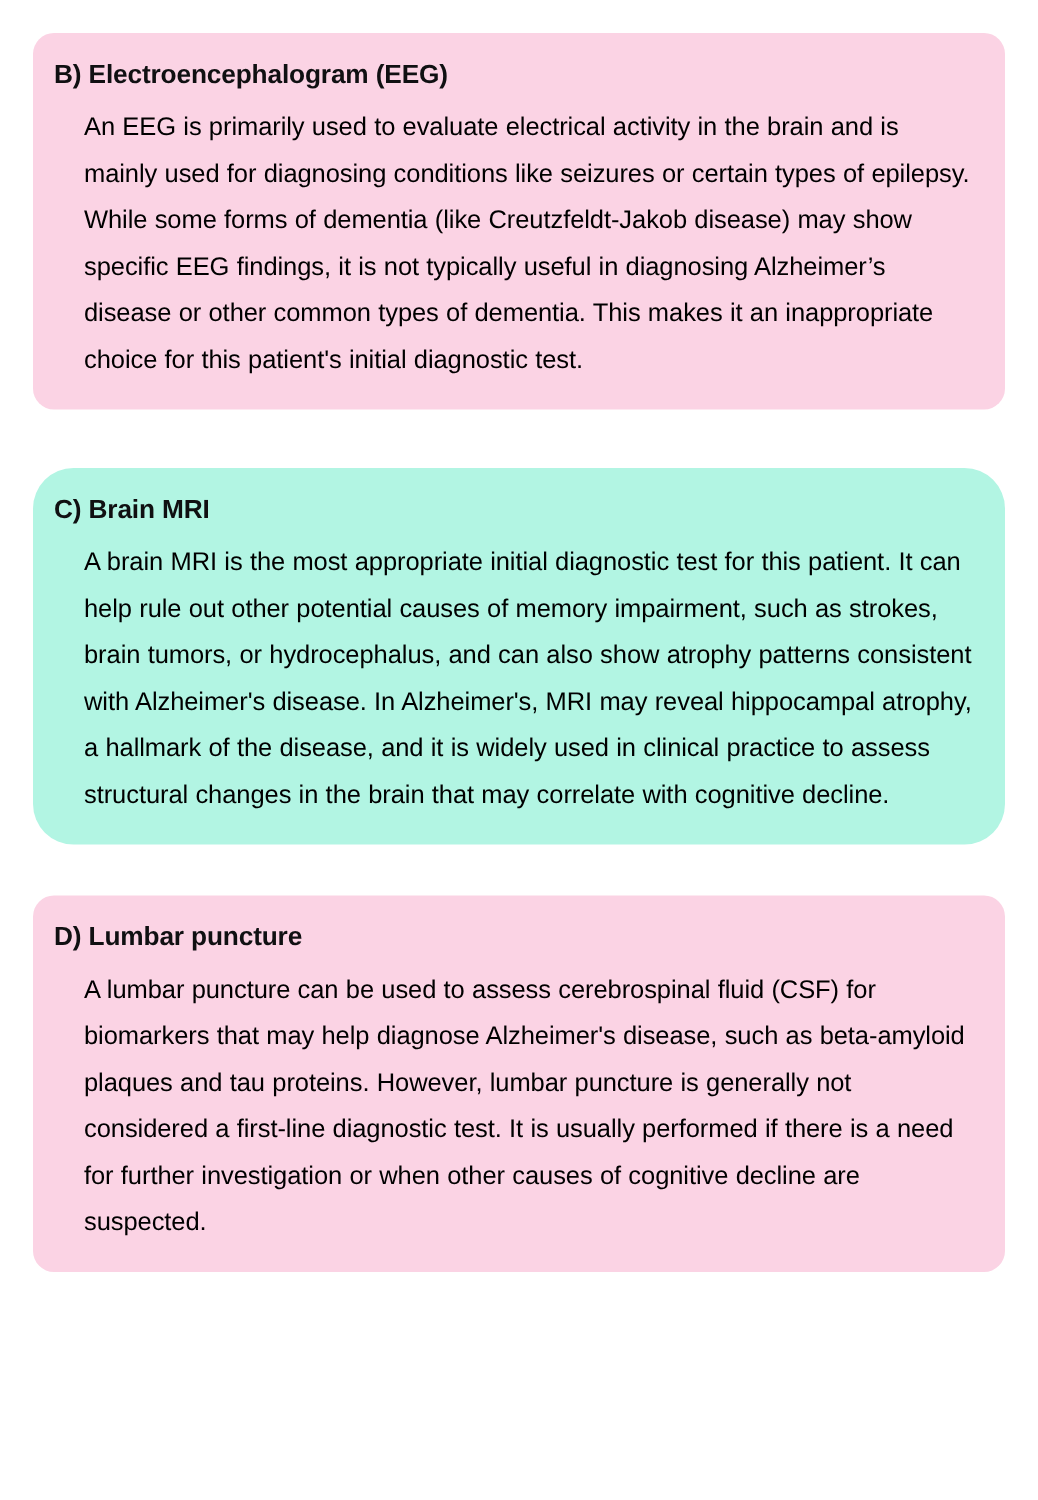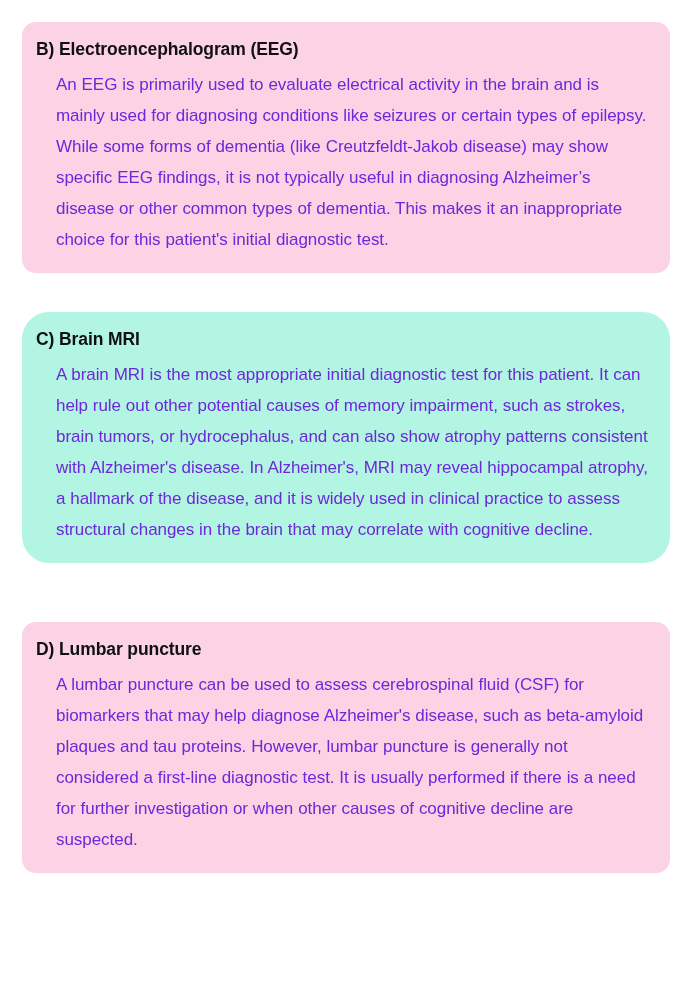--- a/index.html
+++ b/index.html
@@ -35,36 +35,36 @@
     font-weight: bold;
     line-height: 27px;
     color: #101012;
     letter-spacing: -0.1px;
     padding-left: 0px;
   }
   .card-body {
     margin: 0;
     font-size: 17px;
     line-height: 31px;
-    color: #6d28d9;
+    color: #000000;
     padding-left: 20px;
     padding-right: 4px;
     letter-spacing: -0.05px;
     word-spacing: 0.2px;
   }
   .card-pink {
     background: #fbd3e4;
   }
   .card-green {
     background: #b2f5e3;
     border-radius: 27px;
   }
   #card-eeg   { top: 22px;  }
   #card-mri   { top: 312px; }
-  #card-lp    { top: 622px; }
+  #card-lp    { top: 597px; }
 </style>
 </head>
 <body>
 
 <div class="page">
 
   <section class="card card-pink" id="card-eeg">
     <h2 class="card-heading">B) Electroencephalogram (EEG)</h2>
     <p class="card-body">An EEG is primarily used to evaluate electrical activity in the brain and is mainly used for diagnosing conditions like seizures or certain types of epilepsy. While some forms of dementia (like Creutzfeldt-Jakob disease) may show specific EEG findings, it is not typically useful in diagnosing Alzheimer’s disease or other common types of dementia. This makes it an inappropriate choice for this patient's initial diagnostic test.</p>
   </section>

